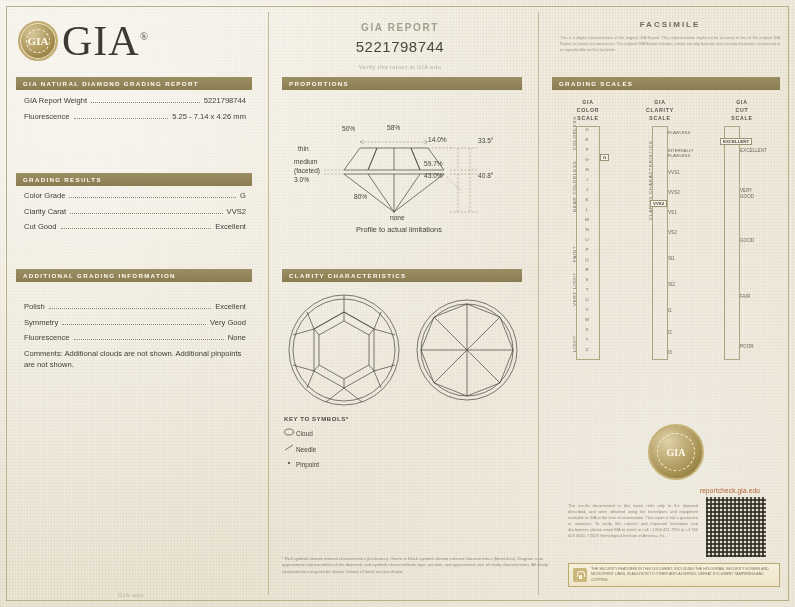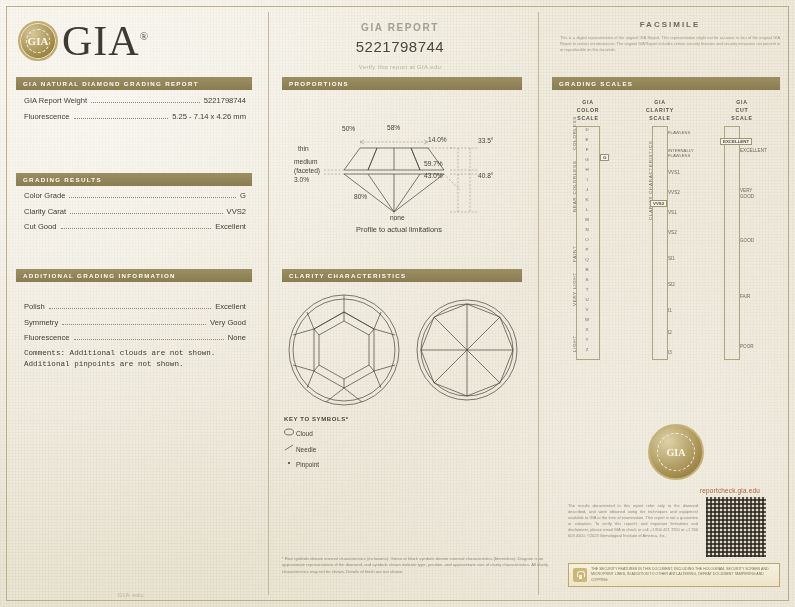--- a/index.html
+++ b/index.html
@@ -315,21 +315,21 @@
       <span class="dots"></span>
       <span class="v">Very Good</span>
     </div>
     <div class="row">
       <span class="k">Fluorescence</span>
       <span class="dots"></span>
       <span class="v">None</span>
     </div>
   </div>
 
-  <div class="comments" style="left:24px; top:348px;font-family:Liberation Mono, monospace;">Comments: Additional clouds are not shown. Additional pinpoints are not shown.</div>
+  <div class="comments" style="left:24px; top:348px;">Comments: Additional clouds are not shown. Additional pinpoints are not shown.</div>
 
   <div class="gia-edu" style="left:118px; top:592px;">GIA.edu</div>
 
   <div class="bar" style="left:282px; top:77px; width:240px;">PROPORTIONS</div>
 
   <div class="prop-wrap" style="left:282px; top:100px; width:244px; height:130px;">
     <svg width="244" height="130" viewBox="0 0 244 130">
       <g stroke="#46443b" fill="none" stroke-width="0.7">
 
         <line x1="78" y1="48" x2="146" y2="48"></line>

